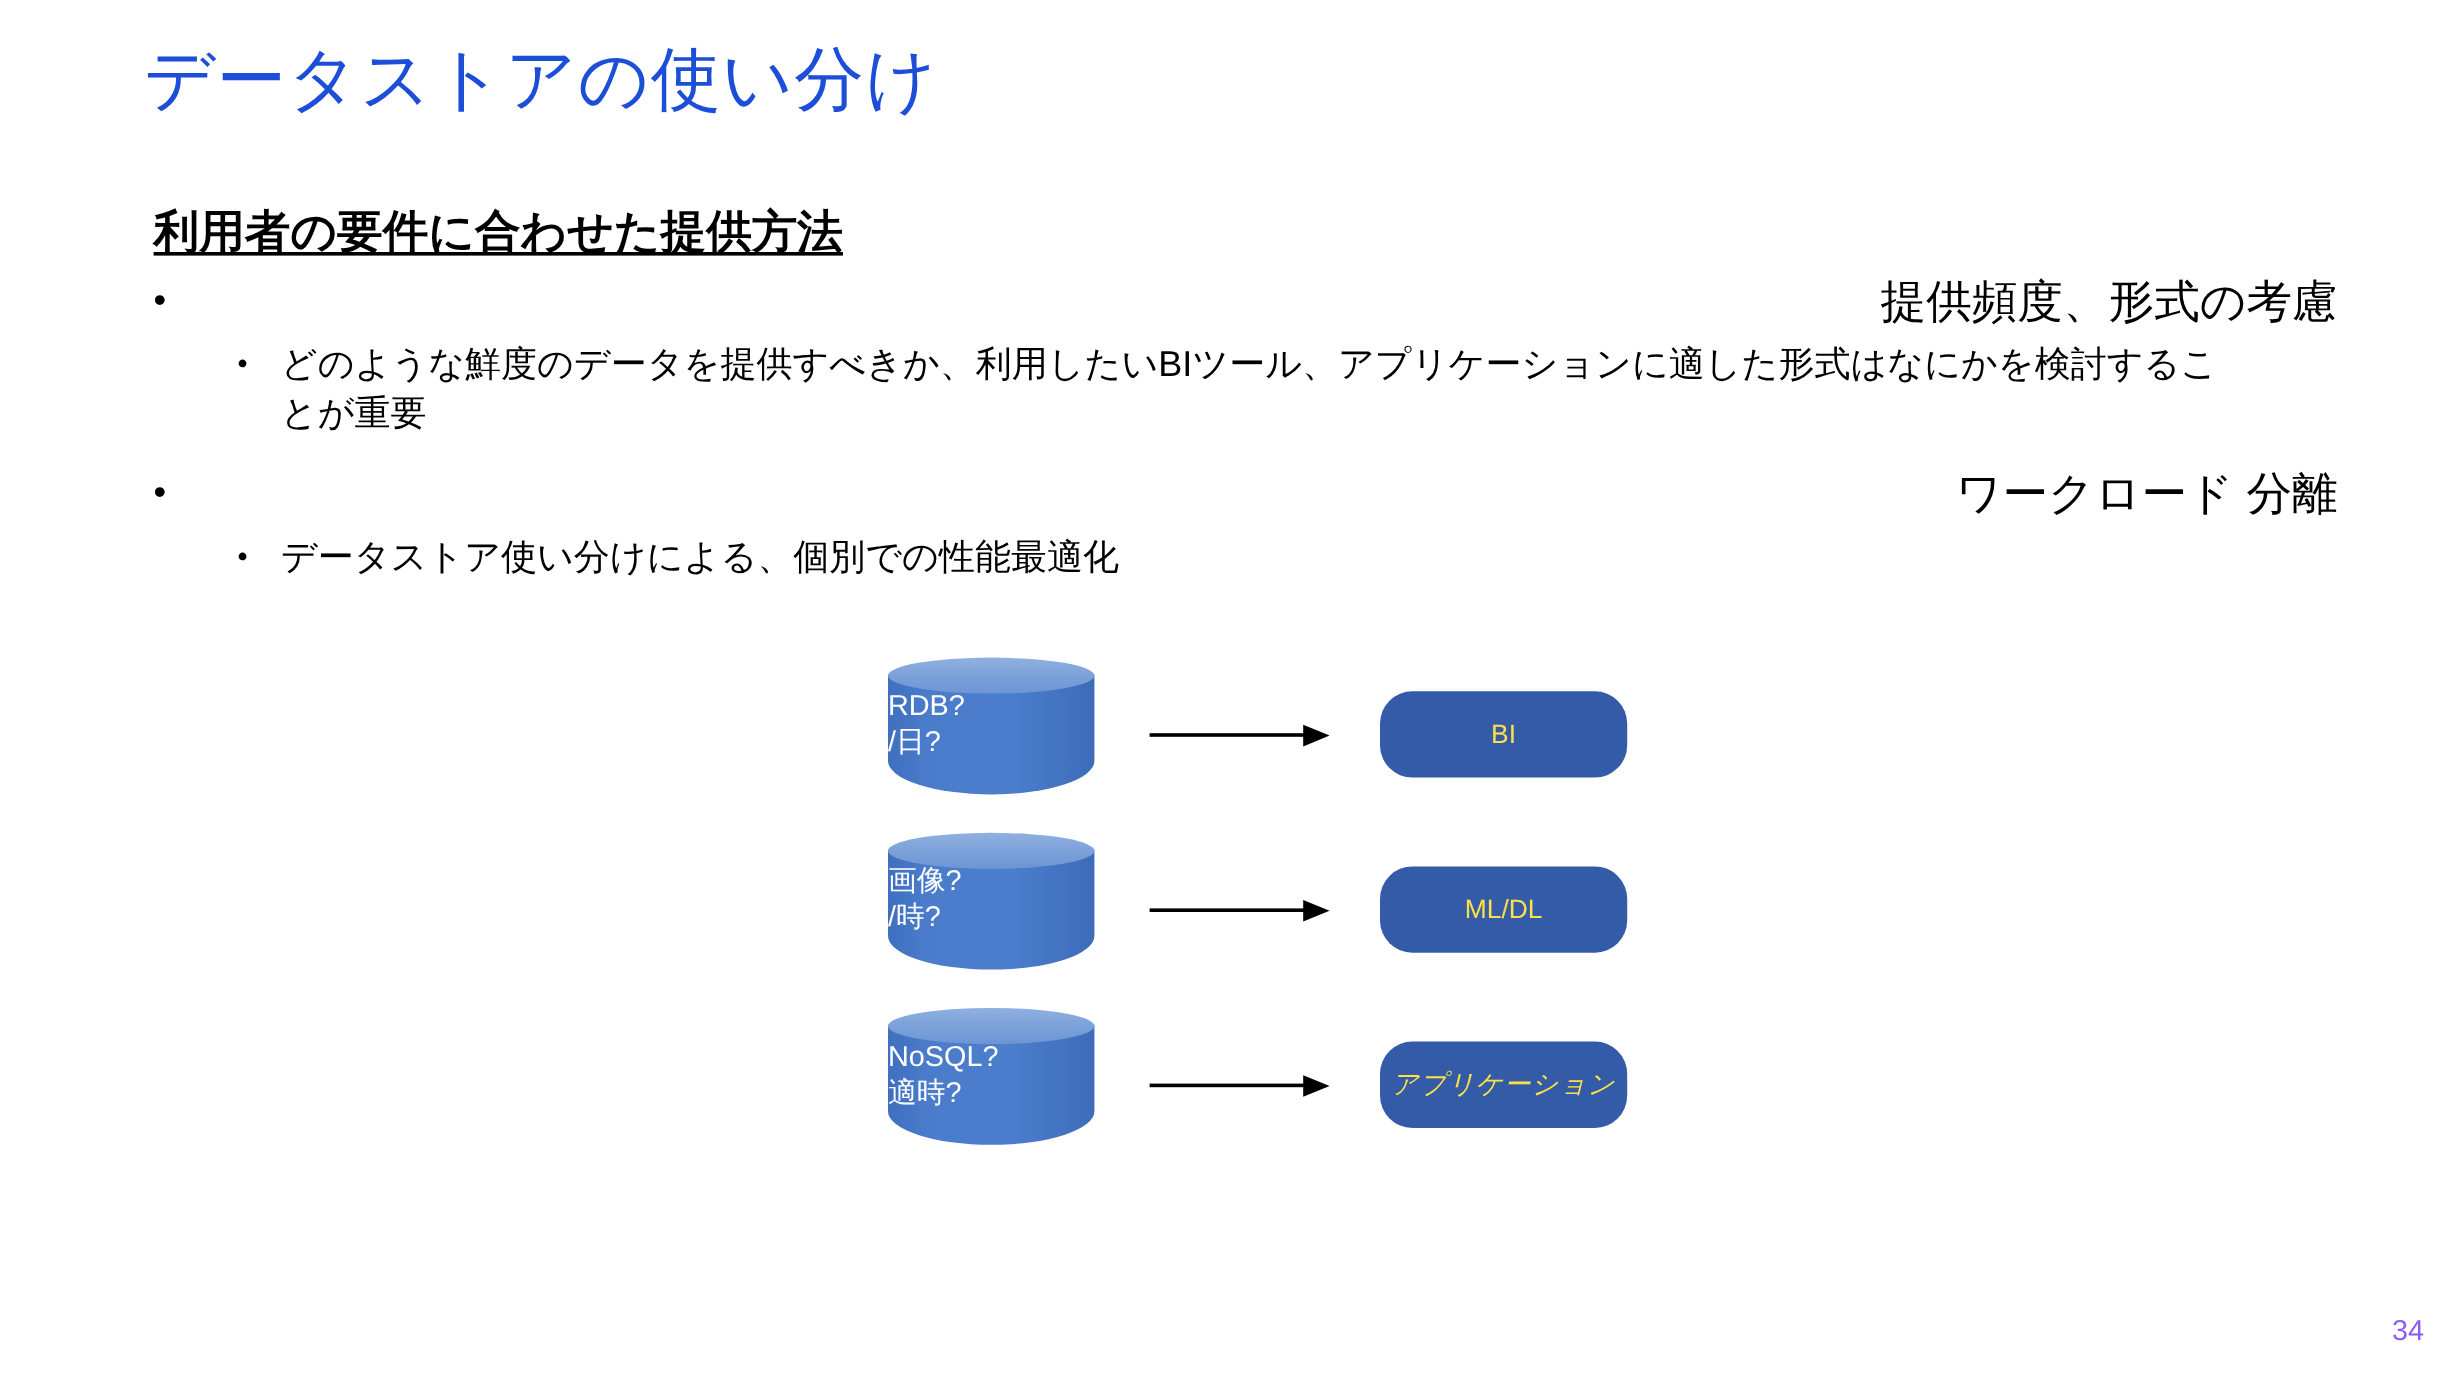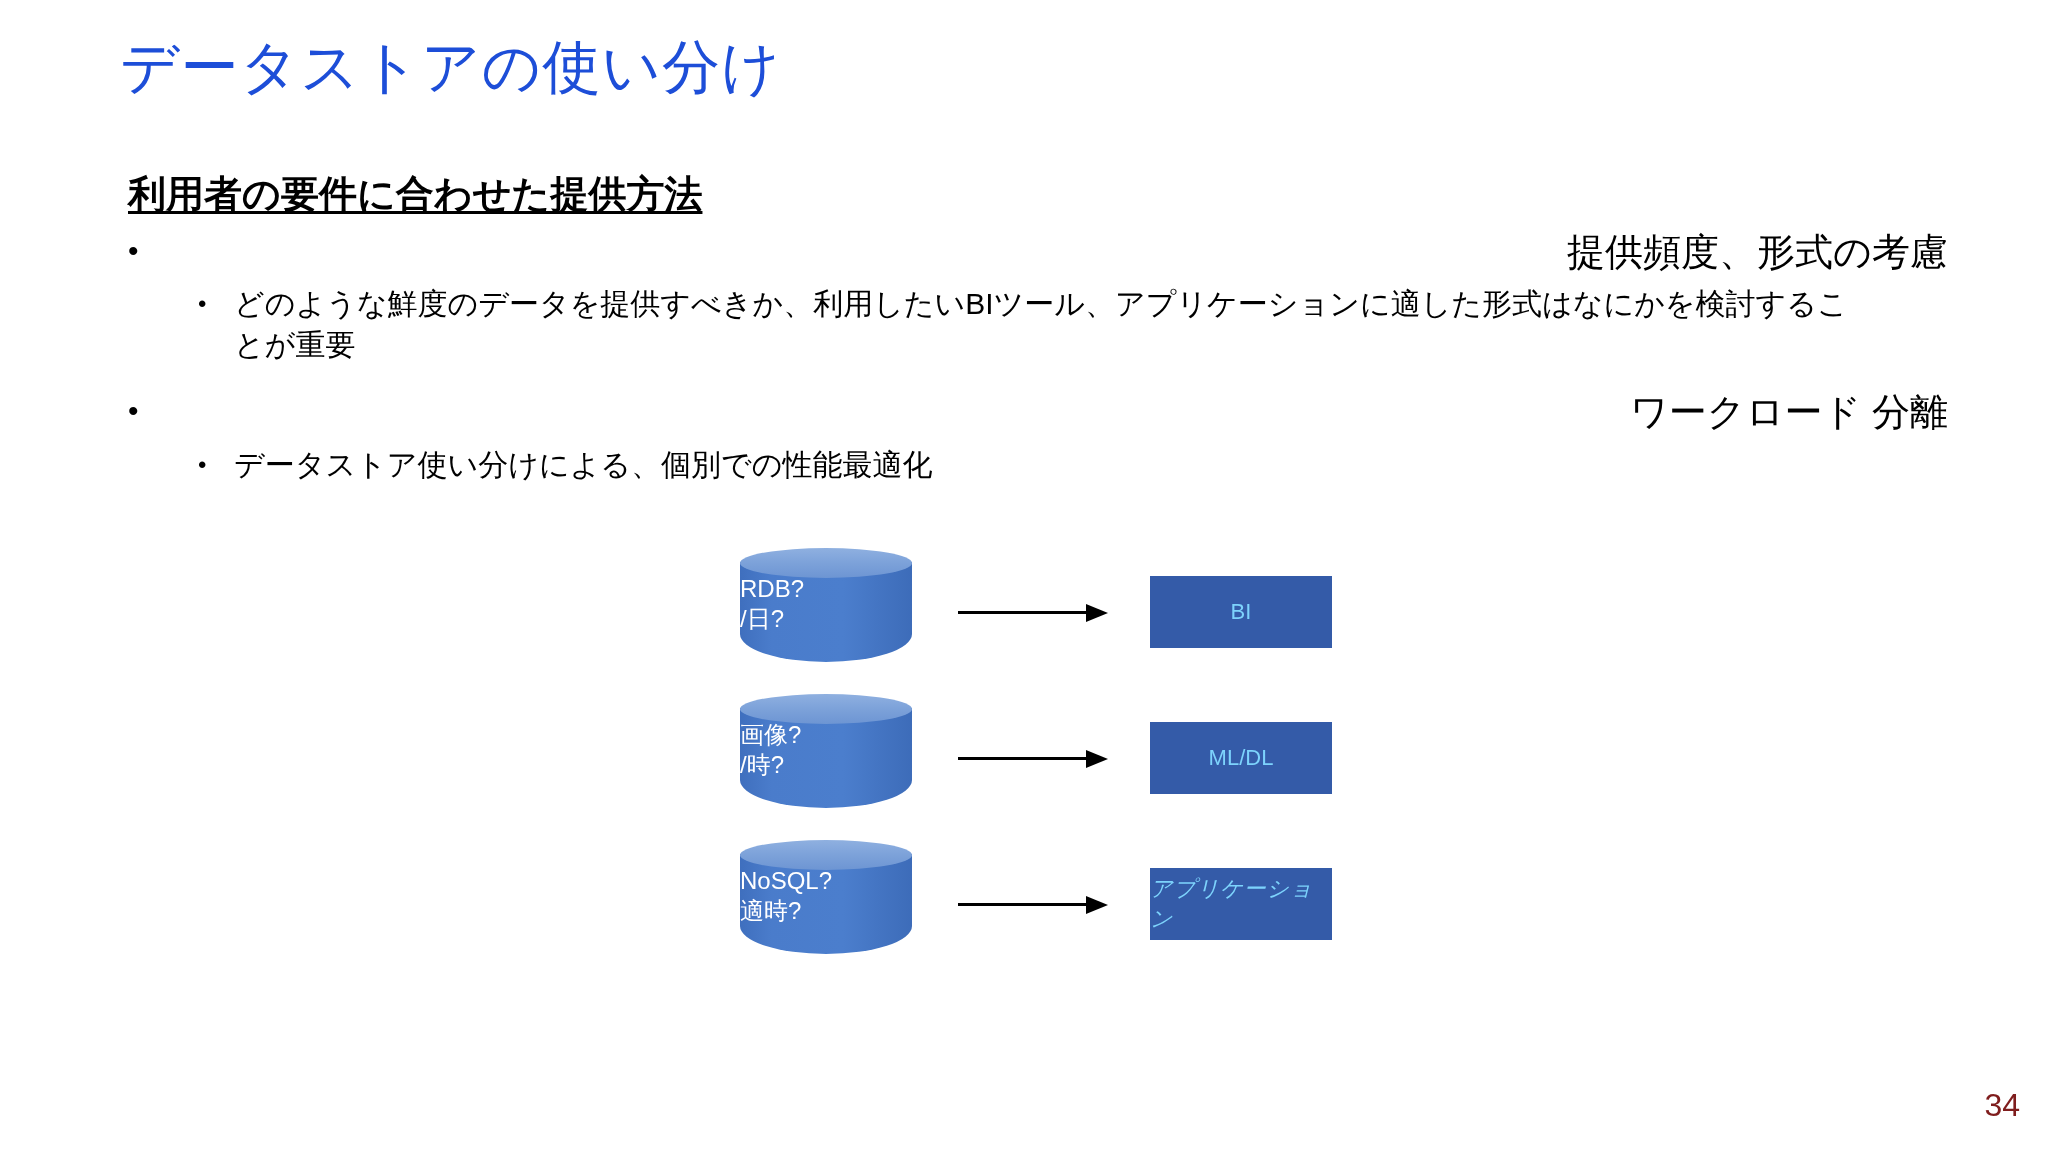--- a/index.html
+++ b/index.html
@@ -172,38 +172,39 @@
     border-top: 9px solid transparent;
     border-bottom: 9px solid transparent;
     border-left: 22px solid #000;
   }
 
   
   .dest-box {
     position: absolute;
     left: 410px;
     top: 28px;
-    width: 182px;
+    width: 206px;
     height: 72px;
     background: #345ba8;
     display: flex;
     align-items: center;
     justify-content: center;
-    color: #7dd3fc;
+    color: #fde047;
     font-size: 22px;
+    border-radius: 27px;
   }
   .dest-box.jp { font-size: 22px; letter-spacing: 0.04em; font-style: italic; }
 
   
   .page-number {
     position: absolute;
     right: 28px;
     bottom: 28px;
-    font-size: 32px;
-    color: #7f1d1d;
+    font-size: 24px;
+    color: #8b5cf6;
   }
 </style>
 </head>
 <body>
 
 <div class="slide-title">データストアの使い分け</div>
 
 <div class="body-block">
 
   <div class="sub-heading">利用者の要件に合わせた提供方法</div>

